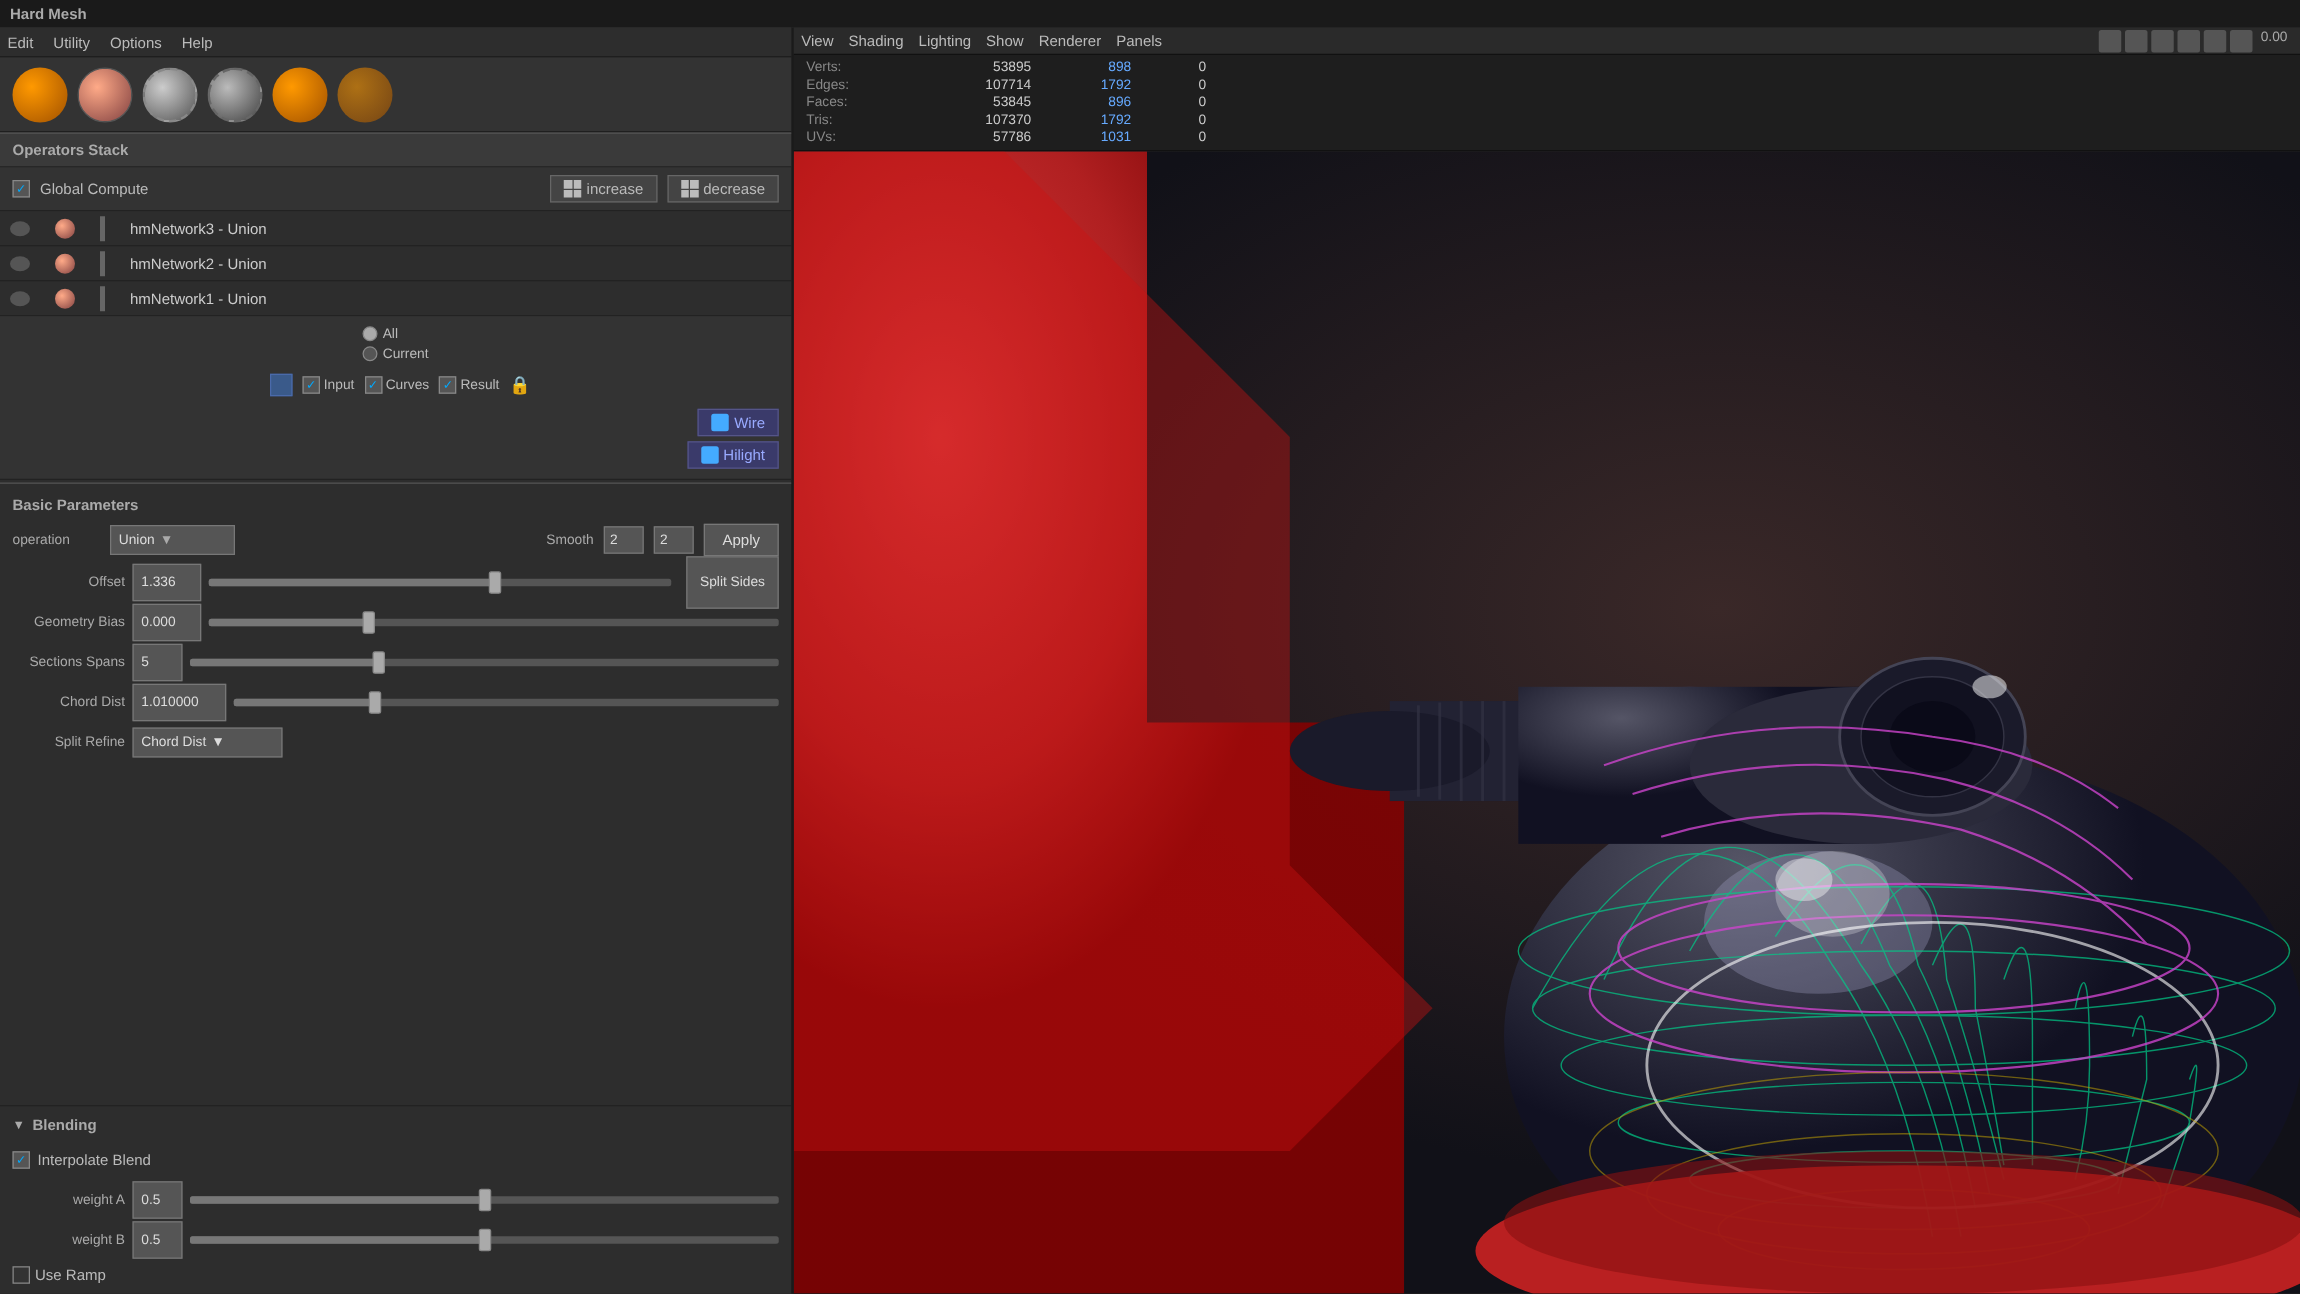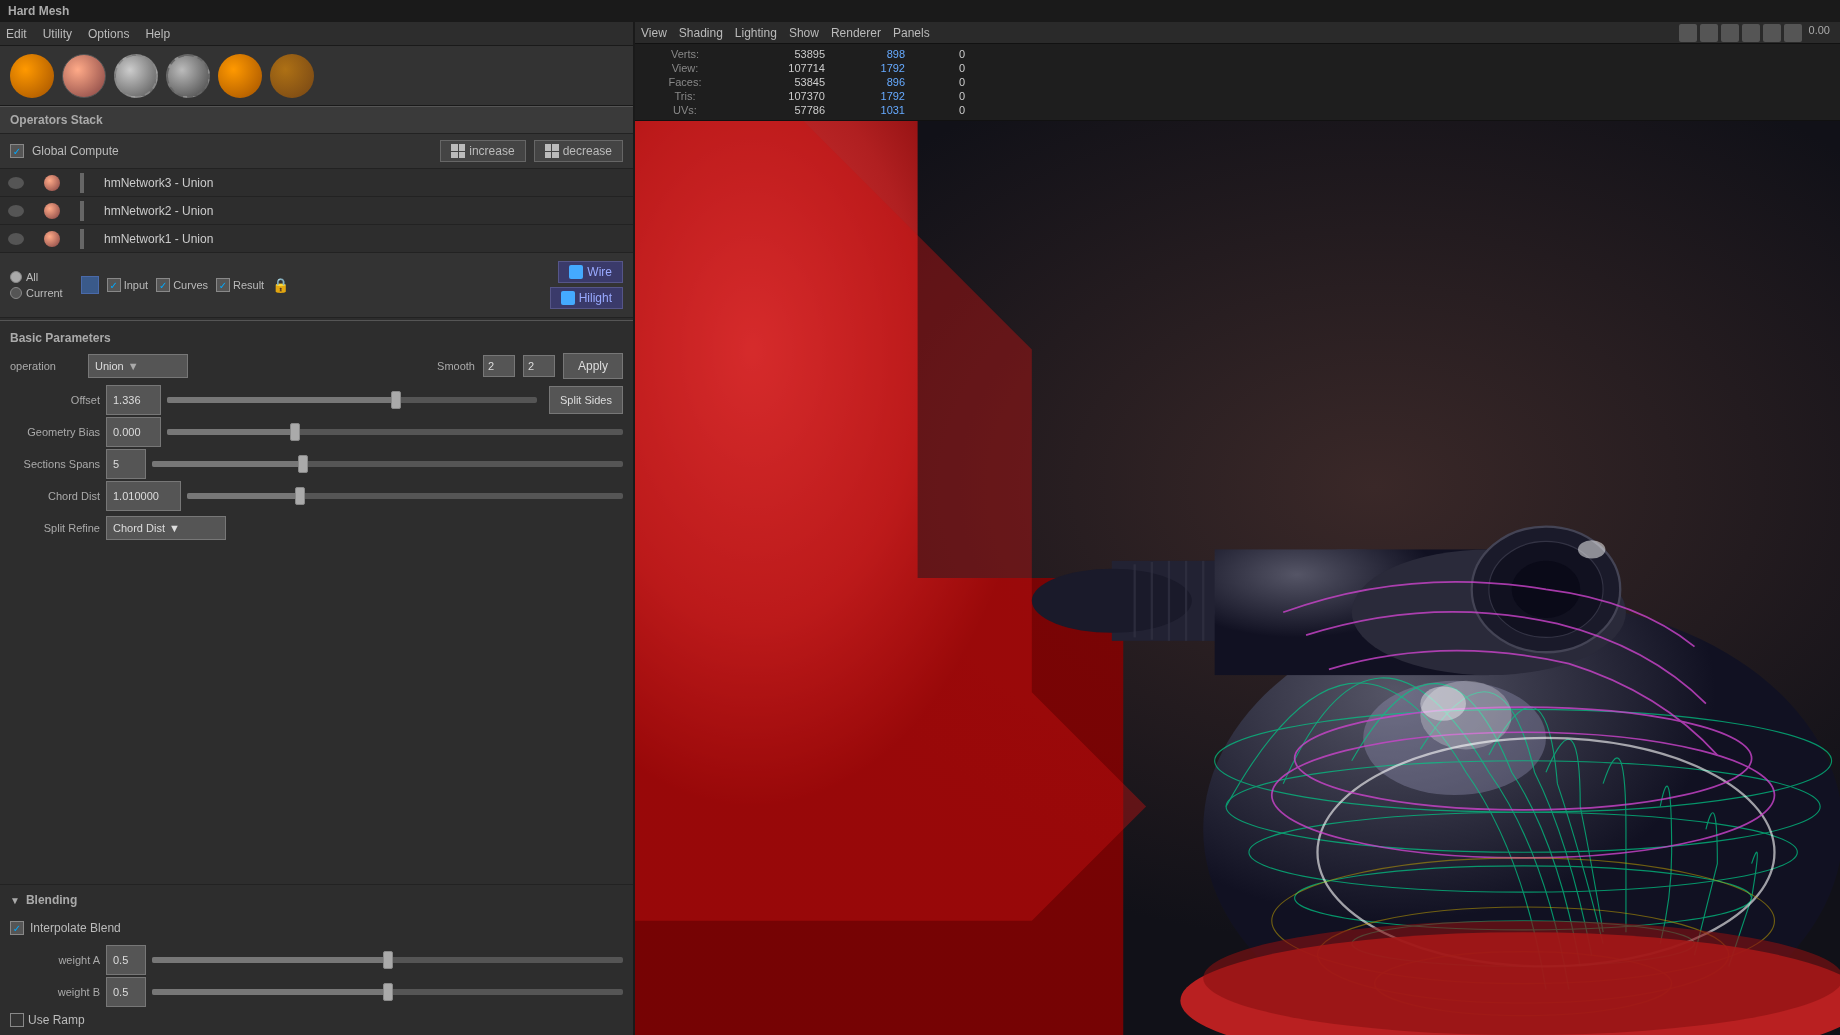--- a/index.html
+++ b/index.html
@@ -45,21 +45,21 @@
     .operators-list { background: #2d2d2d; }
     .operator-item { display: flex; align-items: center; height: 28px; padding: 0 8px; gap: 20px; border-bottom: 1px solid #222; cursor: pointer; }
     .operator-item.selected { background: #4a7cb5; color: #fff; }
     .op-eye { width: 16px; height: 12px; background: #555; border-radius: 50%; display: inline-block; }
     .op-sphere { width: 16px; height: 16px; border-radius: 50%; background: radial-gradient(circle at 35% 35%, #fa8, #804040); display: inline-block; }
     .op-bar { width: 4px; height: 20px; background: #666; display: inline-block; }
     .op-name { font-size: 12px; color: #ccc; }
     .operator-item.selected .op-name { color: #fff; }
 
     
-    .filter-bar { padding: 8px 10px; display: flex; align-items: center; gap: 10px; border-bottom: 1px solid #222; background: #333; flex-wrap: wrap; }
+    .filter-bar { padding: 8px 10px; display: flex; align-items: center; gap: 10px; border-bottom: 1px solid #222; background: #333; flex-wrap: wrap; flex-direction: column; }
     .radio-group { display: flex; flex-direction: column; gap: 4px; }
     .radio-item { display: flex; align-items: center; gap: 4px; font-size: 11px; color: #bbb; }
     .radio-dot { width: 12px; height: 12px; border-radius: 50%; border: 1px solid #888; background: #555; display: inline-block; }
     .radio-dot.active { background: #aaa; }
     .filter-checks { display: flex; align-items: center; gap: 8px; margin-left: 8px; }
     .filter-check { display: flex; align-items: center; gap: 3px; font-size: 11px; color: #bbb; }
     .wire-btn { margin-left: auto; background: #3a3a6a; border: 1px solid #558; color: #9af; padding: 3px 10px; cursor: pointer; display: flex; align-items: center; gap: 4px; font-size: 12px; }
     .hilight-btn { background: #3a3a6a; border: 1px solid #558; color: #9af; padding: 3px 10px; cursor: pointer; display: flex; align-items: center; gap: 4px; font-size: 12px; }
     .separator-line { height: 1px; background: #555; margin: 2px 0; width: 100%; }
 
@@ -72,42 +72,42 @@
     .param-input-sm { background: #555; border: 1px solid #777; color: #ddd; padding: 2px 4px; font-size: 11px; width: 40px; height: 22px; }
     .param-slider-container { flex: 1; height: 6px; background: #555; border-radius: 2px; position: relative; }
     .param-slider-fill { height: 100%; background: #777; border-radius: 2px; }
     .param-slider-thumb { width: 10px; height: 18px; background: #aaa; border: 1px solid #888; position: absolute; top: -6px; cursor: pointer; border-radius: 2px; }
     .operation-row { display: flex; align-items: center; gap: 8px; margin-bottom: 8px; }
     .operation-label { color: #aaa; font-size: 11px; min-width: 70px; }
     .operation-select { background: #555; border: 1px solid #777; color: #ddd; padding: 2px 6px; font-size: 11px; height: 24px; display: flex; align-items: center; width: 100px; }
     .select-arrow { margin-left: 4px; color: #aaa; }
     .smooth-label { color: #aaa; font-size: 11px; margin-left: auto; }
     .apply-btn { background: #555; border: 1px solid #777; color: #ddd; padding: 3px 14px; cursor: pointer; font-size: 12px; height: 26px; }
-    .split-sides-btn { background: #555; border: 1px solid #777; color: #ddd; padding: 3px 10px; cursor: pointer; font-size: 11px; height: 28px; margin-left: 6px; }
+    .split-sides-btn { background: #555; border: 1px solid #777; color: #ddd; padding: 3px 10px; cursor: pointer; font-size: 11px; height: 42px; margin-left: 6px; }
     .dropdown-select { background: #555; border: 1px solid #777; color: #ddd; padding: 2px 6px; font-size: 11px; height: 24px; display: flex; align-items: center; gap: 4px; width: 120px; cursor: pointer; }
 
     
     .blending-section { padding: 8px 10px; border-top: 1px solid #222; }
     .blending-header { display: flex; align-items: center; gap: 6px; margin-bottom: 8px; cursor: pointer; }
     .collapse-arrow { color: #aaa; font-size: 10px; }
     .blending-title { color: #aaa; font-size: 12px; font-weight: bold; }
     .use-ramp-row { display: flex; align-items: center; gap: 4px; margin-top: 8px; }
 
     
     .right-panel { flex: 1; display: flex; flex-direction: column; background: #1a1a1a; }
 
     
     .right-top-bar { height: 22px; background: #2a2a2a; display: flex; align-items: center; padding: 0 6px; gap: 4px; border-bottom: 1px solid #111; }
     .rtb-menu { color: #bbb; font-size: 12px; cursor: pointer; margin-right: 8px; }
     .rtb-icon { width: 18px; height: 18px; background: #555; display: inline-block; border-radius: 2px; cursor: pointer; }
 
     
     .stats-bar { background: #1e1e1e; padding: 4px 10px; border-bottom: 1px solid #111; }
     .stats-table { display: grid; grid-template-columns: 80px 100px 80px 60px 60px; gap: 2px 0; }
-    .stat-label { color: #888; font-size: 11px; text-align: center; }
+    .stat-label { color: #888; font-size: 11px; }
     .stat-val { color: #ccc; font-size: 11px; text-align: right; }
     .stat-val-blue { color: #6af; font-size: 11px; text-align: right; }
 
     
     .viewport { flex: 1; background: #222; position: relative; overflow: hidden; }
 
     
     .mesh-viz { position: absolute; top: 0; left: 0; width: 100%; height: 100%; }
 
     .lock-icon { font-size: 14px; color: #c8a000; }
@@ -347,21 +347,21 @@
     </div>
 
     <div class="stats-bar">
       <div class="stats-table">
         <span class="stat-label">Verts:</span>
         <span class="stat-val">53895</span>
         <span class="stat-val-blue">898</span>
         <span class="stat-val">0</span>
         <span></span>
 
-        <span class="stat-label">View:</span>
+        <span class="stat-label">Edges:</span>
         <span class="stat-val">107714</span>
         <span class="stat-val-blue">1792</span>
         <span class="stat-val">0</span>
         <span></span>
 
         <span class="stat-label">Faces:</span>
         <span class="stat-val">53845</span>
         <span class="stat-val-blue">896</span>
         <span class="stat-val">0</span>
         <span></span>

